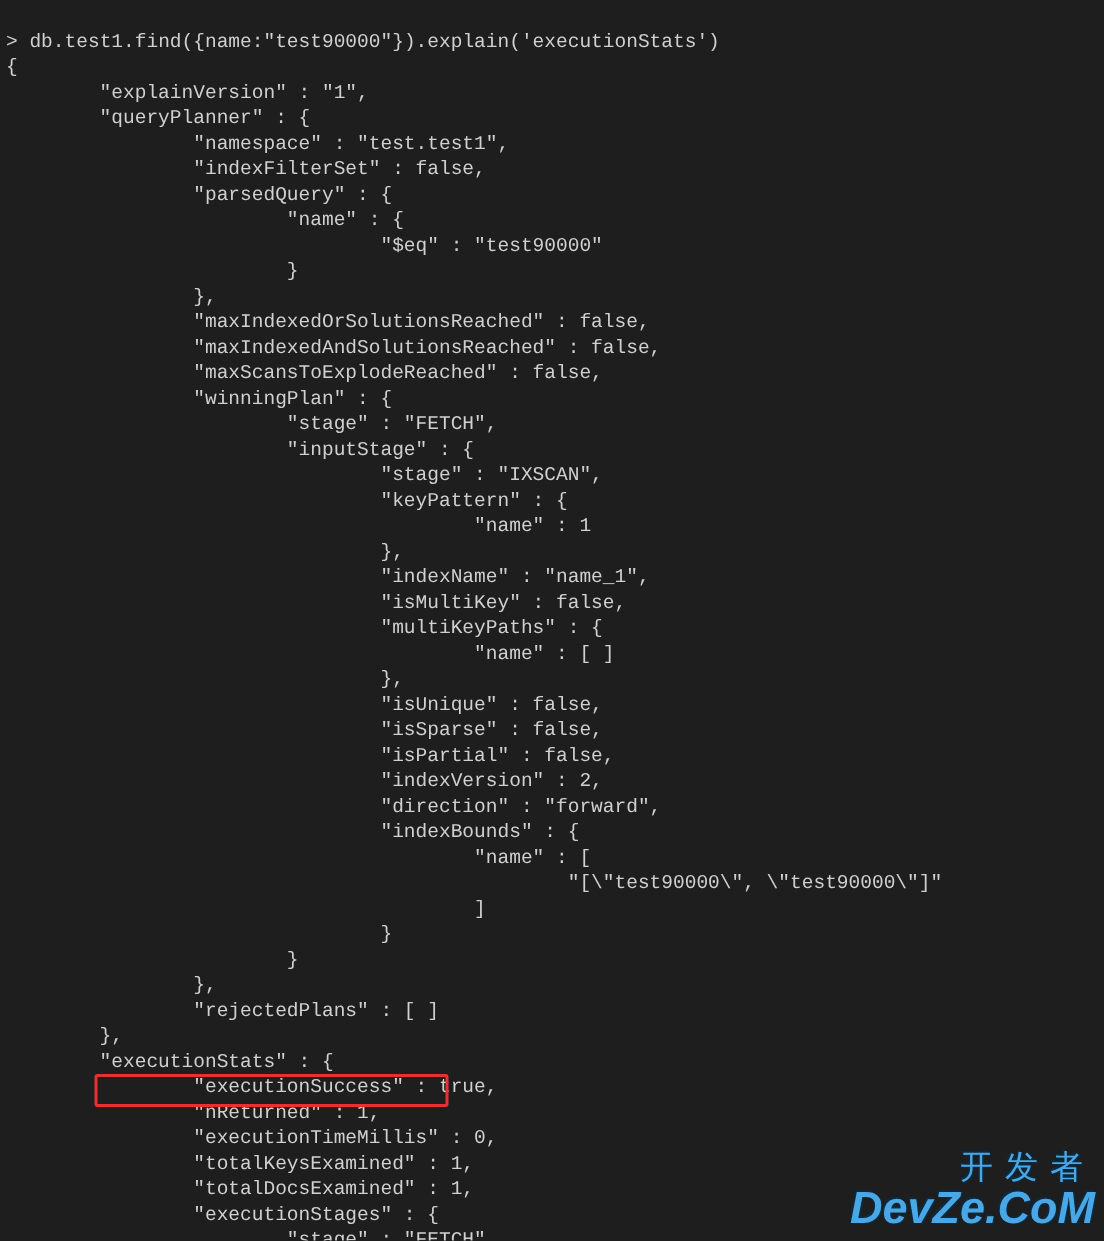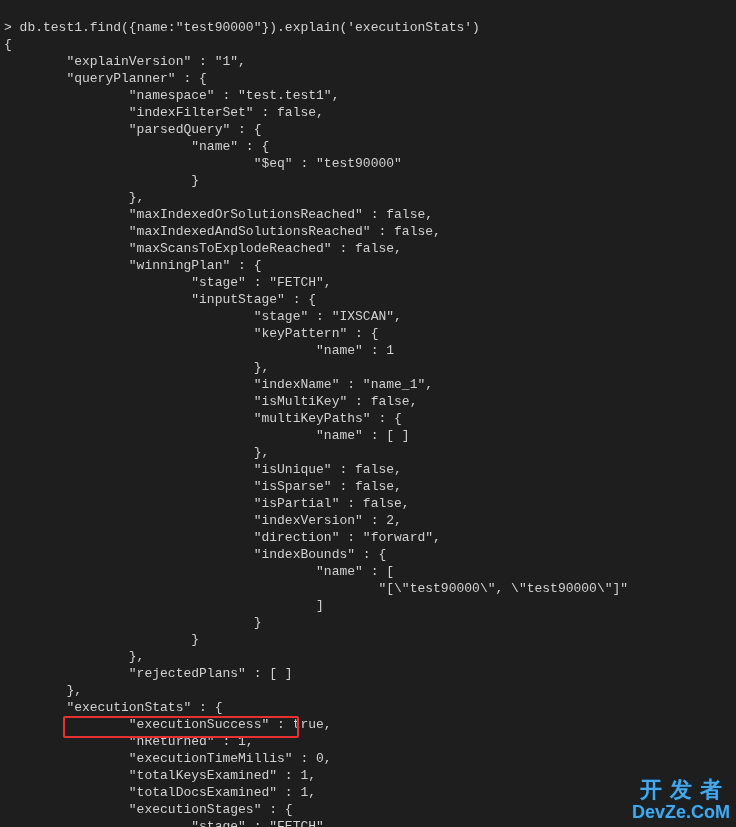--- a/index.html
+++ b/index.html
@@ -37,25 +37,26 @@
     text-align: right;
     font-family: "Microsoft YaHei", Arial, sans-serif;
     color: #4aa7e6;
     pointer-events: none;
     line-height: 1;
   }
   .watermark .cn {
     font-size: 22px;
     letter-spacing: 8px;
     text-shadow: 1px 1px 0 #0c2a3e, -1px -1px 0 #0c2a3e;
-    font-weight: bold;
+    font-weight: normal;
   }
   .watermark .en {
-    font-size: 18px;
+    font-size: 30px;
     letter-spacing: 0px;
+    font-style: italic;
     font-weight: bold;
     text-shadow: 1px 1px 0 #0c2a3e, -1px -1px 0 #0c2a3e;
     margin-top: 2px;
   }
 </style>
 </head>
 <body>
 
 <div class="terminal">
 <span class="prompt">&gt; </span><span class="code">db.test1.find({name:"test90000"}).explain('executionStats')</span>

